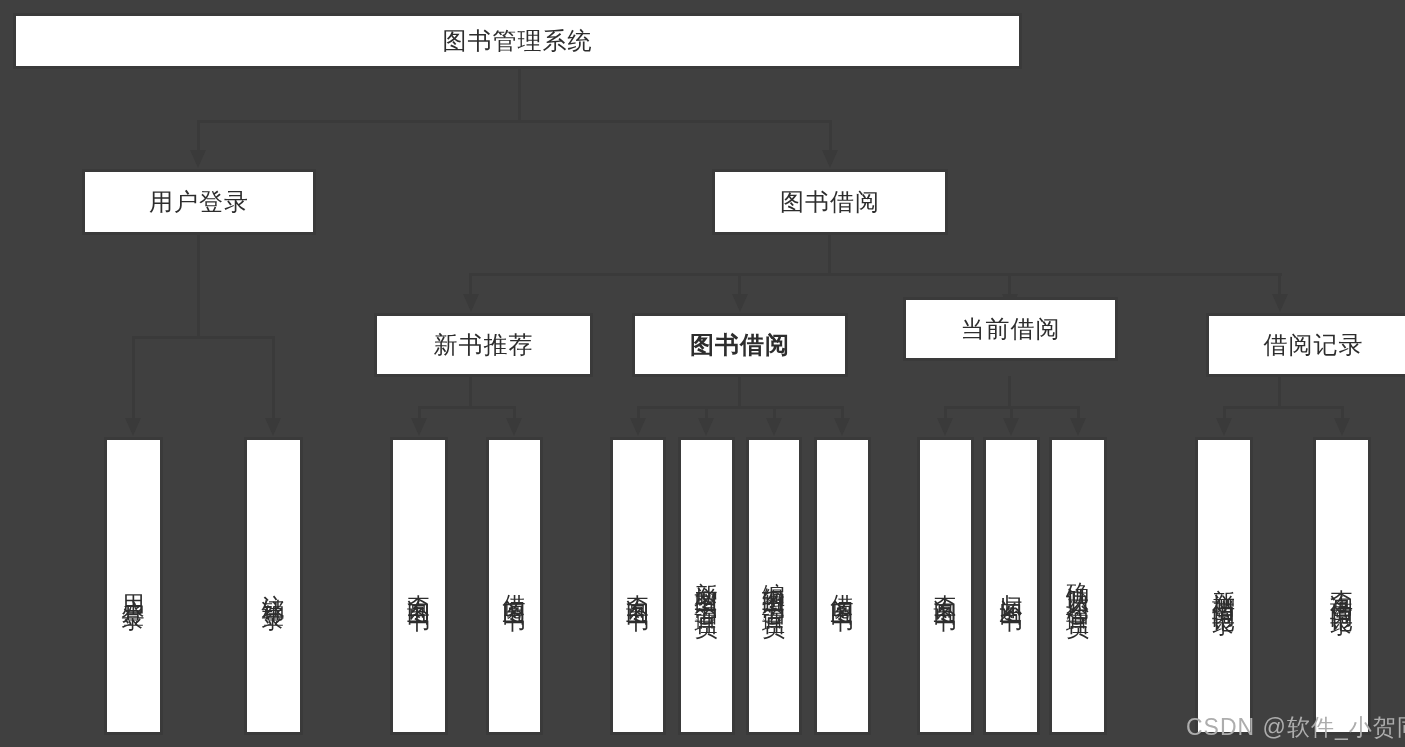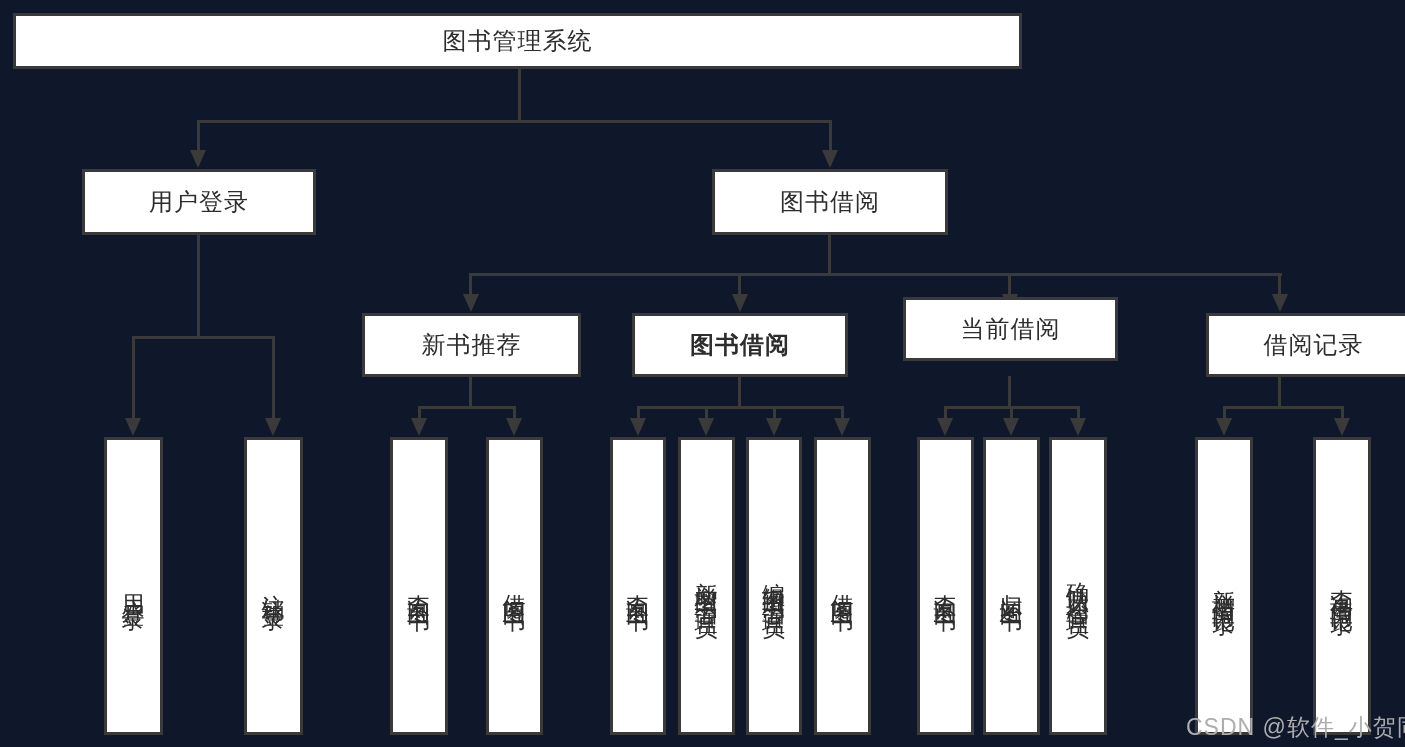--- a/index.html
+++ b/index.html
@@ -1,17 +1,17 @@
 <!DOCTYPE html>
 <html><head>
 <meta charset="utf-8">
 <style>
   html,body{margin:0;padding:0;background:#ffffff;}
   .canvas{
-    position:relative;width:1405px;height:747px;background:#0f172a;
+    position:relative;width:1405px;height:747px;background:#404040;
     font-family:"Liberation Sans","DejaVu Sans",sans-serif;color:#2d2d2d;overflow:hidden;
   }
   .box{
     position:absolute;box-sizing:border-box;border:3px solid #3a3a3a;background:#ffffff;
     display:flex;align-items:center;justify-content:center;
   }
   .box.h{font-size:24px;letter-spacing:1px;white-space:nowrap;}
   .vtext{
     writing-mode:vertical-lr;text-orientation:mixed;
     font-size:23px;line-height:1.05;letter-spacing:5px;white-space:nowrap;
@@ -62,21 +62,21 @@
   <div class="hline" style="left:470px;top:273px;width:812px;"></div>
   <div class="vline" style="left:469px;top:273px;height:23px;"></div>
   <div class="vline" style="left:738px;top:273px;height:23px;"></div>
   <div class="vline" style="left:1008px;top:273px;height:23px;"></div>
   <div class="vline" style="left:1278px;top:273px;height:23px;"></div>
   <div class="arrow" style="left:463px;top:294px;"></div>
   <div class="arrow" style="left:732px;top:294px;"></div>
   <div class="arrow" style="left:1002px;top:294px;"></div>
   <div class="arrow" style="left:1272px;top:294px;"></div>
 
-  <div class="box h" style="left:362px;top:313px;width:219px;height:64px;">
+  <div class="box h" style="left:374px;top:313px;width:219px;height:64px;">
     <span>新书推荐</span>
   </div>
   <div class="box h" style="left:632px;top:313px;width:216px;height:64px;font-weight:bold;">
     <span>图书借阅</span>
   </div>
   <div class="box h" style="left:903px;top:297px;width:215px;height:64px;">
     <span>当前借阅</span>
   </div>
   <div class="box h" style="left:1173px;top:313px;width:215px;height:64px;margin-left:33px;">
     <span>借阅记录</span>

